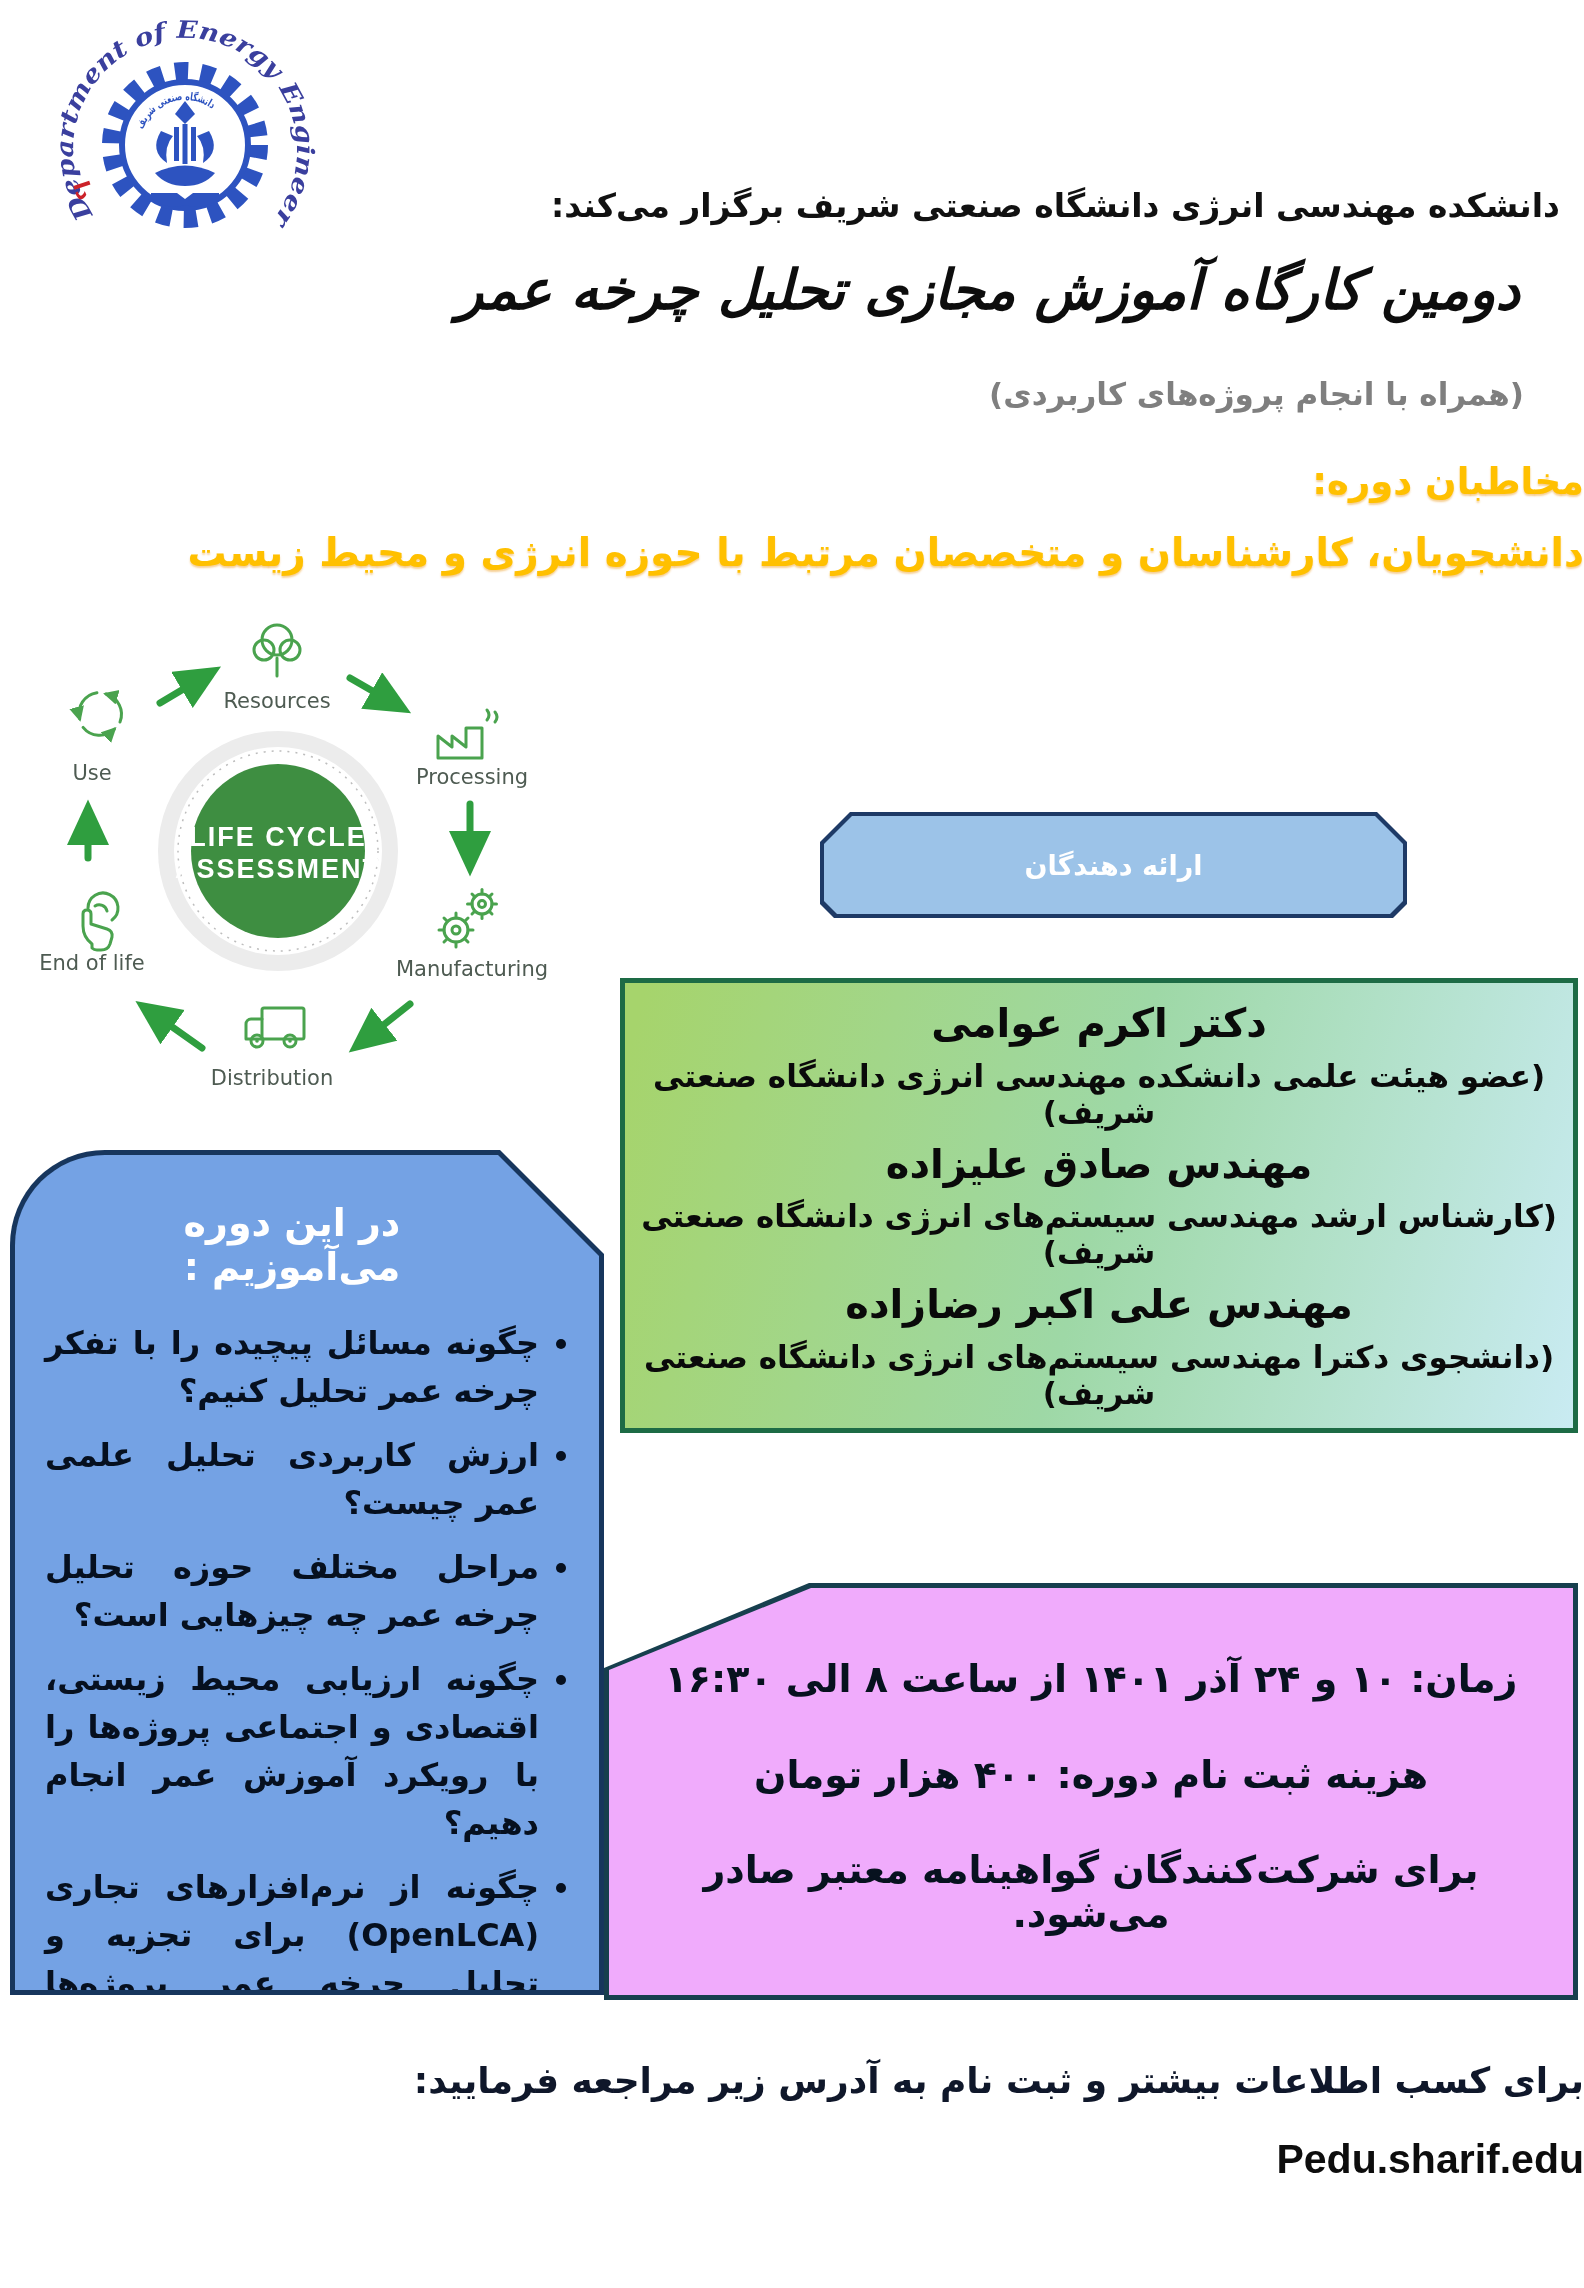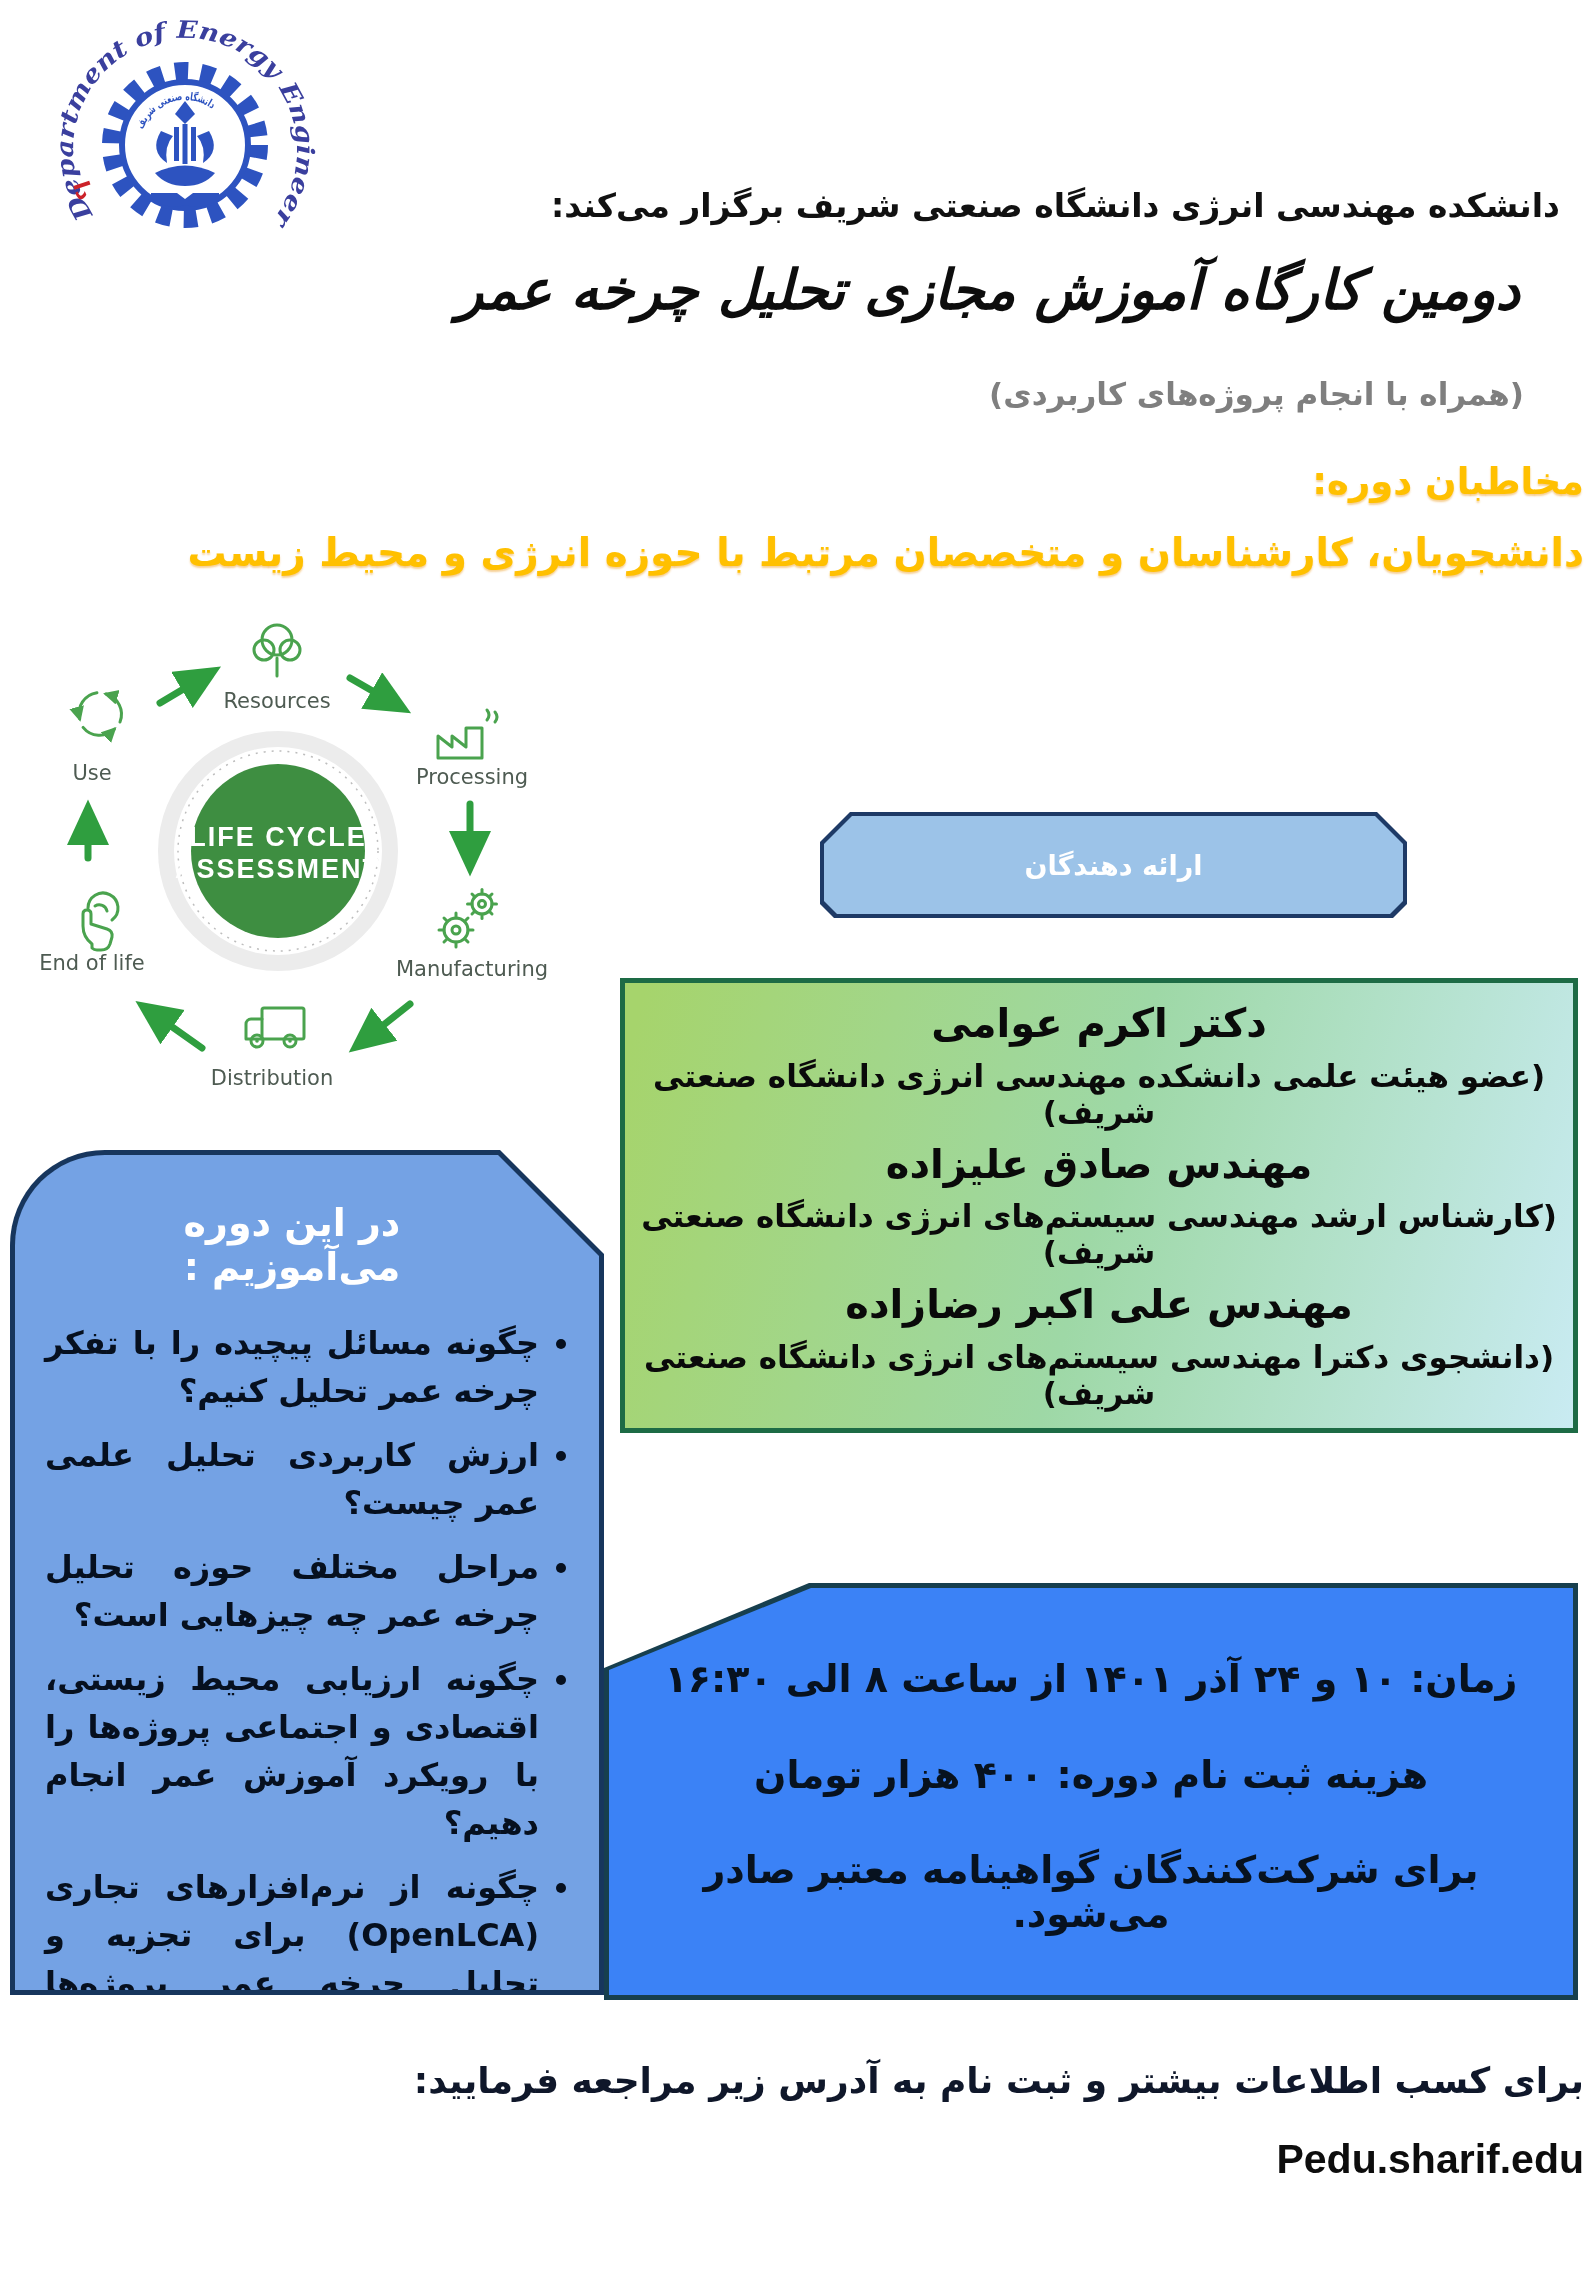--- a/index.html
+++ b/index.html
@@ -48,21 +48,21 @@
     clip-path:polygon(0 0,calc(100% - 101px) 0,100% 101px,100% 100%,0 100%);}
   .learn-title{margin:46px 120px 30px 90px;text-align:center;
     font-size:38px;font-weight:bold;color:#ffffff;}
   .learn-list{direction:rtl;list-style:disc outside;margin:0 22px 0 30px;padding-right:38px;}
   .learn-list li{font-size:32px;font-weight:bold;color:#06101f;text-align:justify;
     line-height:1.5;margin-bottom:16px;}
 
   
   .det-outer{left:604px;top:1583px;width:974px;height:417px;background:#173f4e;
     clip-path:polygon(205px 0,100% 0,100% 100%,0 100%,0 85px);}
-  .det-inner{position:absolute;inset:5px;background:#3b82f6;
+  .det-inner{position:absolute;inset:5px;background:#f0abfc;
     clip-path:polygon(202px 0,100% 0,100% 100%,0 100%,0 82px);
     display:flex;flex-direction:column;justify-content:space-evenly;
     text-align:center;padding:18px 30px 8px 30px;}
   .det-inner div{font-size:38px;font-weight:bold;color:#07121f;}
 
   
   .footer-info{left:0;right:0;top:2060px;font-size:36px;font-weight:bold;color:#0f172a;}
   .footer-url{left:0;right:0;top:2136px;font-size:41px;font-weight:bold;color:#0d0d0d;
     font-family:"Liberation Sans", sans-serif;}
 

